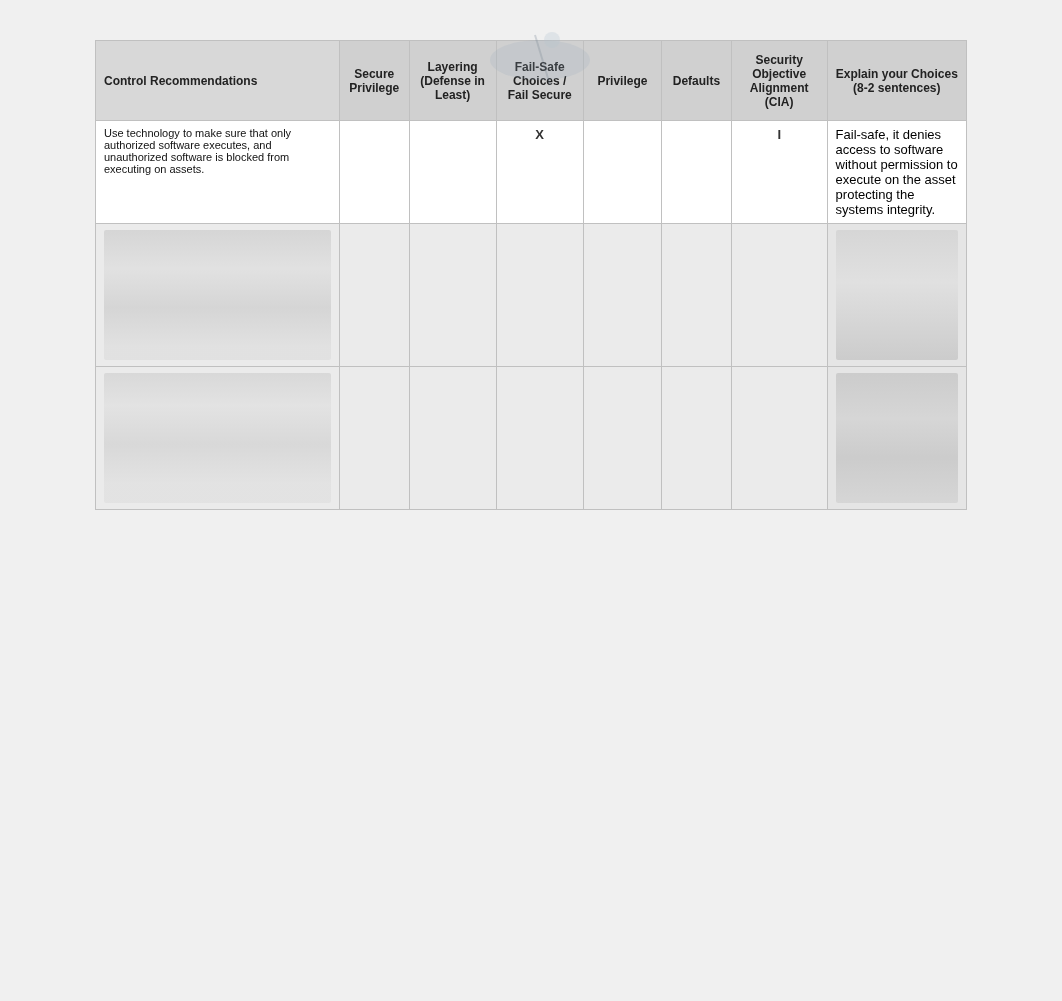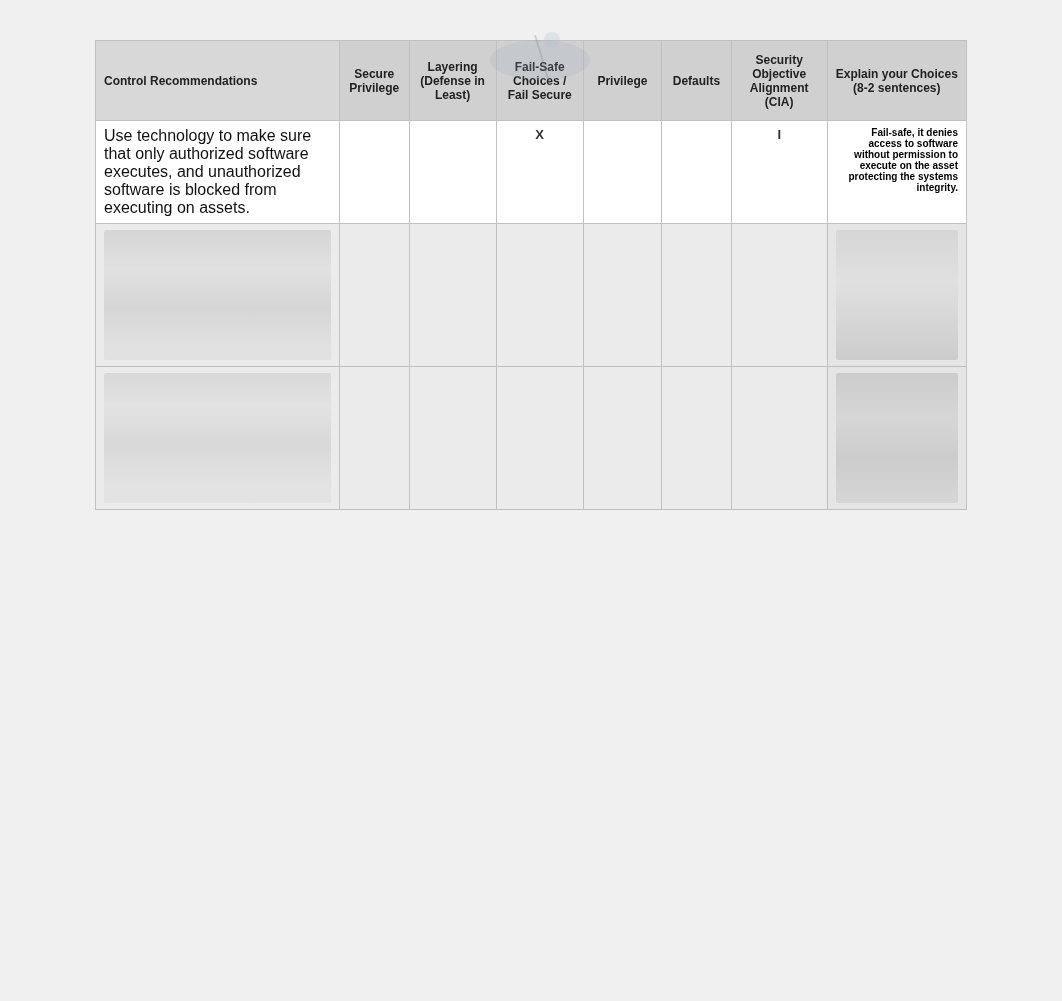--- a/index.html
+++ b/index.html
@@ -60,21 +60,21 @@
       vertical-align: middle;
     }
 
     th.control-col {
       background: #d8d8d8;
       text-align: left;
     }
 
     td.control-cell {
       text-align: left;
-      font-size: 16px;
+      font-size: 11px;
       color: #111;
     }
 
     td.blurred-cell {
       background: #e8e8e8;
     }
 
     .col-control { width: 28%; }
     .col-least { width: 8%; }
     .col-layering { width: 10%; }
@@ -166,21 +166,21 @@
           </td>
           <td>
             <span class="cell-value"></span>
           </td>
           <td>
             <span class="cell-value"></span>
           </td>
           <td>
             <span class="cell-value">I</span>
           </td>
-          <td style="text-align:right; font-size:10px;font-weight:bold;">
+          <td style="text-align:left; font-size:13px;">
             <span>Fail-safe, it denies access to software without permission to execute on the asset protecting the systems integrity.</span>
           </td>
         </tr>
 
         <tr class="blurred-row">
           <td class="control-cell blurred-cell">
             <div style="height:130px; background: linear-gradient(180deg, #ccc 0%, #ddd 30%, #ccc 60%, #ddd 90%); border-radius:2px; opacity:0.7;"></div>
           </td>
           <td class="blurred-cell"></td>
           <td class="blurred-cell"></td>

